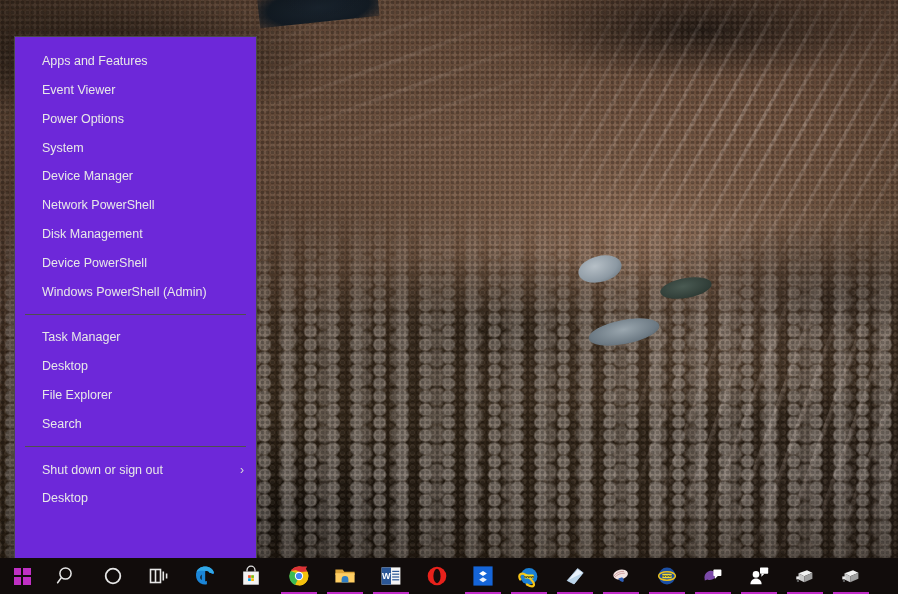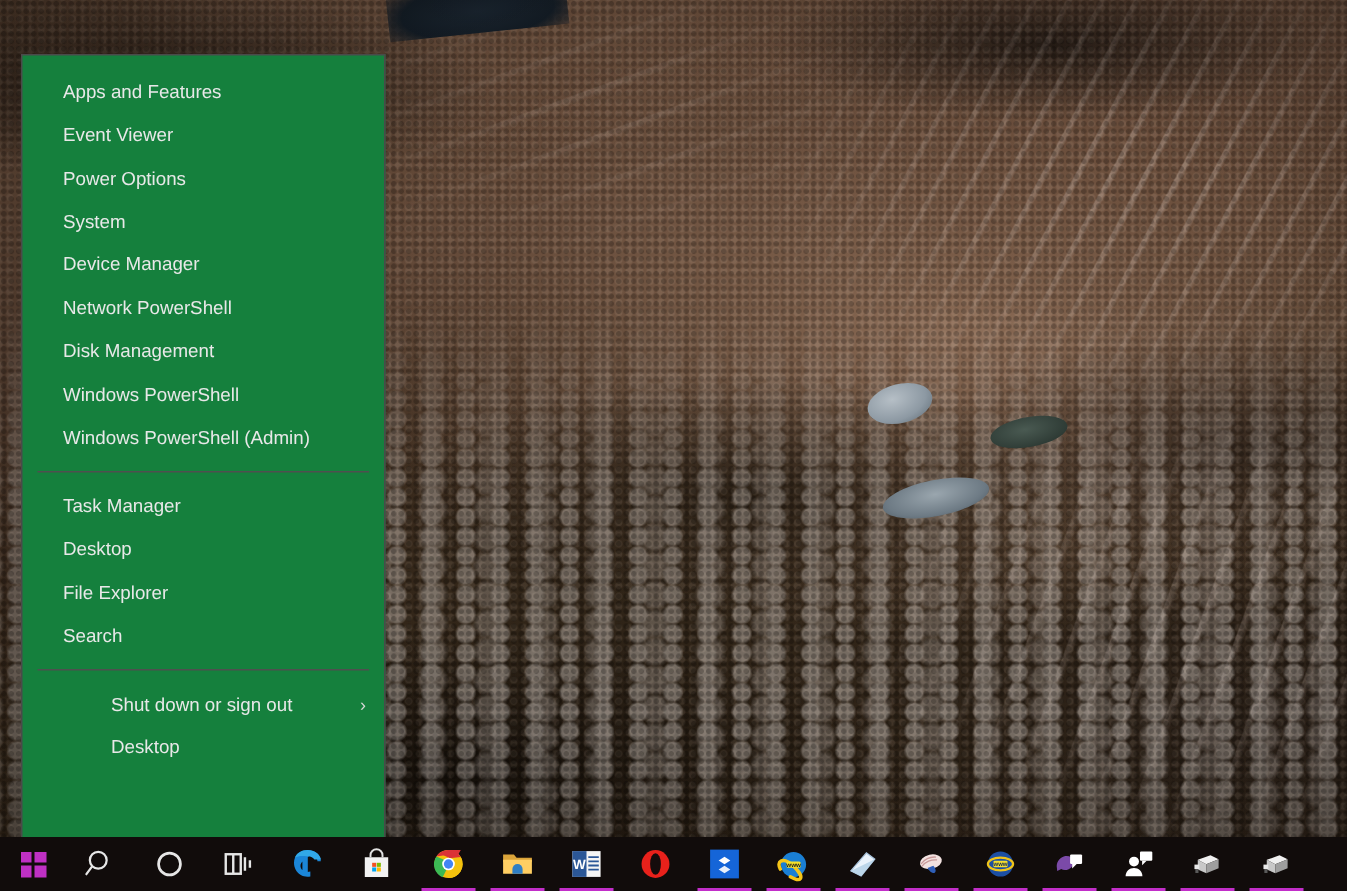--- a/index.html
+++ b/index.html
@@ -107,21 +107,21 @@
   }
   .wp-vignette{
     background:
       linear-gradient(to bottom, rgba(0,0,0,.12) 0, rgba(0,0,0,0) 120px),
       radial-gradient(ellipse 760px 520px at 560px 280px, rgba(0,0,0,0) 45%, rgba(0,0,0,.38) 100%);
   }
 
   
   #winx{
     position:absolute; left:14px; top:36px; width:243px; height:527px;
-    background:#15803d;
+    background:#6d28d9;
     border:1px solid #4a4a4a;
     box-shadow:0 0 0 0 rgba(0,0,0,0);
     z-index:20;
     text-align:right;
   }
   .menu-list{ list-style:none; }
   .menu-item{
     position:relative;
     height:28.8px;
     display:flex; align-items:center;
@@ -136,21 +136,21 @@
   .menu-sep{
     height:1px;
     margin:8px 10px 8px 10px;
     background:#4f4f4f;
   }
   .menu-item .chev{
     position:absolute; right:12px; top:50%; transform:translateY(-50%);
     font-size:12px; color:#d8d8d8; line-height:1;
   }
   .grp-pad-top{ padding-top:10px; }
-  .grp-pad-bot{ padding-bottom:6px;padding-left:32px; }
+  .grp-pad-bot{ padding-bottom:6px; }
 
   
   #taskbar{
     position:absolute; left:0; bottom:0; width:898px; height:36px;
     background:#110c0b;
     display:flex; align-items:center;
     z-index:30;
   }
   .tb-btn{
     position:relative;
@@ -208,21 +208,21 @@
     <li class="menu-item">
       <span>Device Manager</span>
     </li>
     <li class="menu-item">
       <span>Network PowerShell</span>
     </li>
     <li class="menu-item">
       <span>Disk Management</span>
     </li>
     <li class="menu-item">
-      <span>Windows PowerShell</span>
+      <span>Device PowerShell</span>
     </li>
     <li class="menu-item">
       <span>Windows PowerShell (Admin)</span>
     </li>
   </ul>
 
   <div class="menu-sep"></div>
 
   <ul class="menu-list">
     <li class="menu-item">

